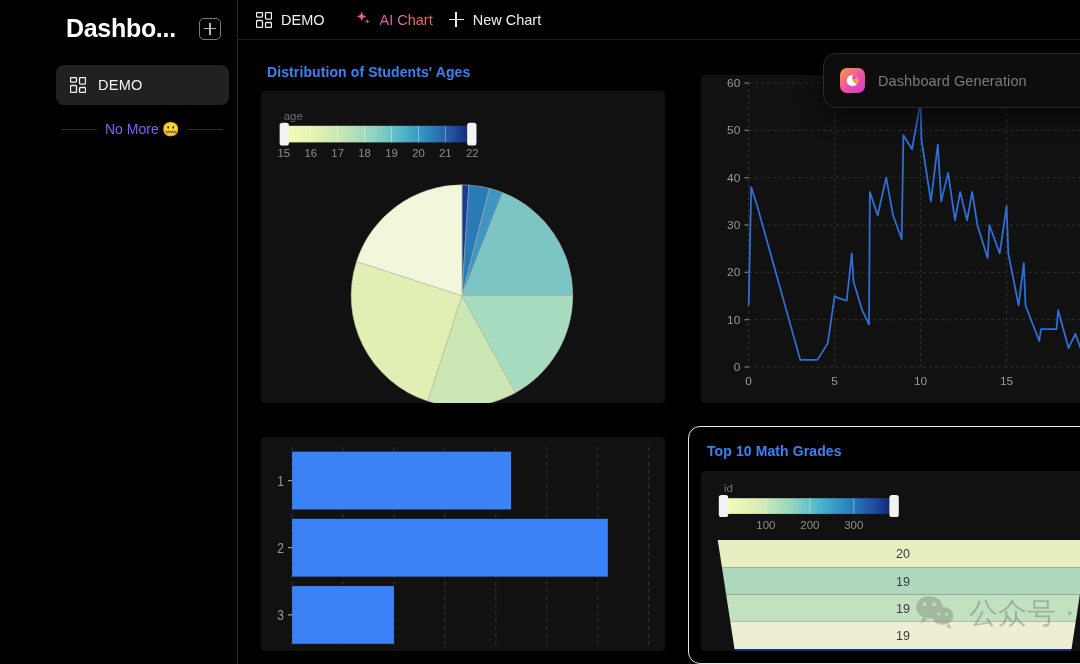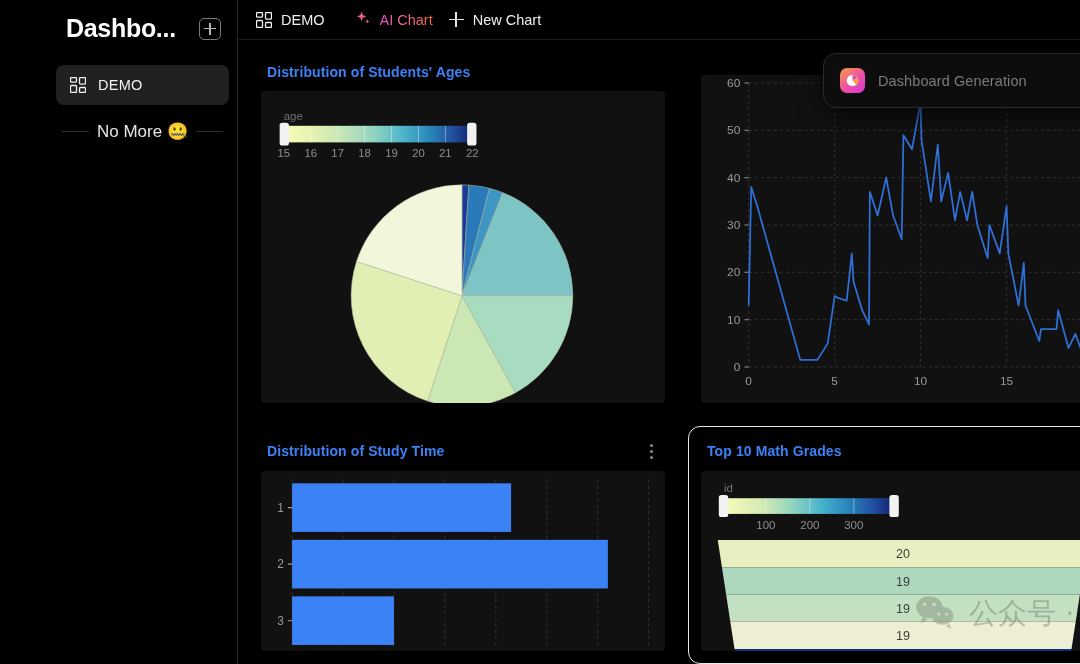--- a/index.html
+++ b/index.html
@@ -47,21 +47,21 @@
   }
   .nav-item .label { font-size: 14.5px; color: #f2f2f2; letter-spacing: .3px; }
 
   .grid-icon { width: 16px; height: 16px; display: block; flex: 0 0 16px; }
 
   .no-more {
     margin-top: 16px; display: flex; align-items: center; gap: 8px;
     padding: 0 14px;
   }
   .no-more .line { flex: 1; height: 1px; background: #2e2e2e; }
-  .no-more .txt { font-size: 17px; color: #e5e5e5; white-space: nowrap; }
+  .no-more .txt { font-size: 14px; color: #8b5cf6; white-space: nowrap; }
 
   
   .main { flex: 1; height: 664px; position: relative; background: #000; }
 
   .topbar {
     height: 40px; display: flex; align-items: center; gap: 0;
     padding: 0 14px 0 18px; border-bottom: 1px solid #1b1b1b;
     position: relative;
   }
   .topbar-item {
@@ -325,28 +325,20 @@
                 <text x="212" y="310" fill="#9a9a9a" font-size="11.5" text-anchor="middle" font-family="Liberation Sans, sans-serif">10</text>
                 <text x="295" y="310" fill="#9a9a9a" font-size="11.5" text-anchor="middle" font-family="Liberation Sans, sans-serif">15</text>
                 <text x="378" y="310" fill="#9a9a9a" font-size="11.5" text-anchor="middle" font-family="Liberation Sans, sans-serif">20</text>
               </g>
             <path id="line-path" fill="none" stroke="#2f6fd8" stroke-width="1.7" stroke-linejoin="round" d="M46.00 230.47 L48.49 112.13 L54.30 131.07 L95.80 284.90 L112.40 284.90 L122.36 268.33 L129.00 221.00 L132.32 222.89 L140.62 225.73 L145.60 178.40 L147.26 206.80 L155.56 235.20 L162.20 249.40 L163.03 116.87 L170.50 140.53 L178.80 102.67 L185.44 140.53 L193.74 164.20 L195.40 60.07 L203.70 74.27 L212.00 26.93 L212.83 64.80 L221.96 126.33 L228.60 69.53 L231.92 126.33 L238.56 97.93 L245.20 145.27 L250.18 116.87 L256.82 145.27 L261.80 116.87 L266.78 150.00 L276.74 183.13 L278.40 150.00 L288.36 178.40 L295.00 131.07 L296.66 178.40 L306.62 230.47 L311.60 187.87 L313.26 230.47 L326.54 265.97 L328.20 254.13 L343.14 254.13 L344.80 235.20 L354.76 273.07 L361.40 258.87 L366.38 273.07 L378.00 287.27"></path>
           </svg>
         </div>
       </div>
 
       <div class="card">
-        <div class="card-head">
-          <div class="card-title">Distribution of Study Time</div>
-          <div class="kebab">
-            <i></i>
-              <i></i>
-              <i></i>
-          </div>
-        </div>
         <div class="plot">
           <svg width="100%" height="100%" viewBox="0 0 390 172" preserveAspectRatio="none">
             <g id="bar-grid">
                 <line x1="30" y1="8" x2="30" y2="170" stroke="#3a3a3a" stroke-width="0.8" stroke-dasharray="3 3"></line>
                 <line x1="79.16666666666667" y1="8" x2="79.16666666666667" y2="170" stroke="#3a3a3a" stroke-width="0.8" stroke-dasharray="3 3"></line>
                 <line x1="128.33333333333334" y1="8" x2="128.33333333333334" y2="170" stroke="#3a3a3a" stroke-width="0.8" stroke-dasharray="3 3"></line>
                 <line x1="177.5" y1="8" x2="177.5" y2="170" stroke="#3a3a3a" stroke-width="0.8" stroke-dasharray="3 3"></line>
                 <line x1="226.66666666666669" y1="8" x2="226.66666666666669" y2="170" stroke="#3a3a3a" stroke-width="0.8" stroke-dasharray="3 3"></line>
                 <line x1="275.8333333333333" y1="8" x2="275.8333333333333" y2="170" stroke="#3a3a3a" stroke-width="0.8" stroke-dasharray="3 3"></line>
                 <line x1="325" y1="8" x2="325" y2="170" stroke="#3a3a3a" stroke-width="0.8" stroke-dasharray="3 3"></line>

